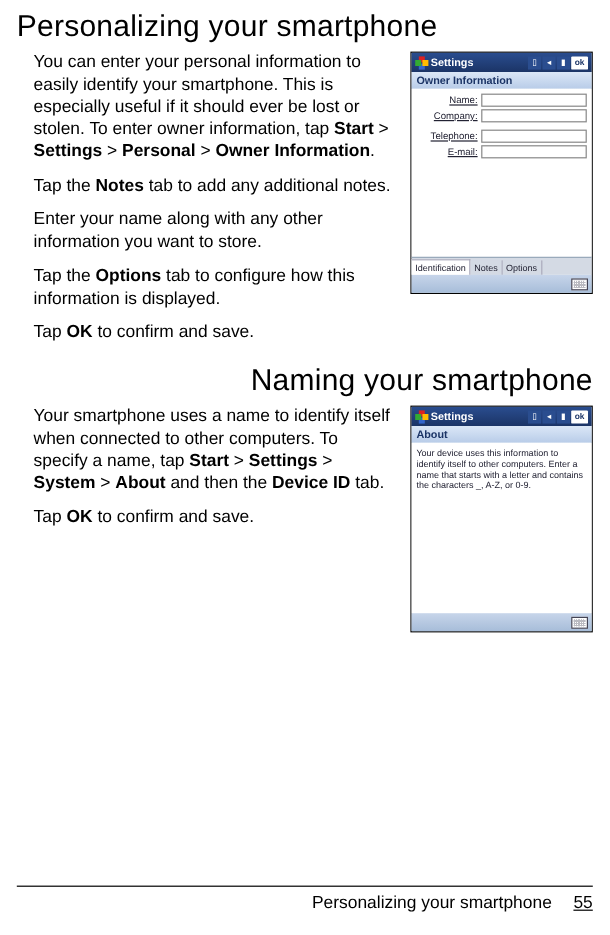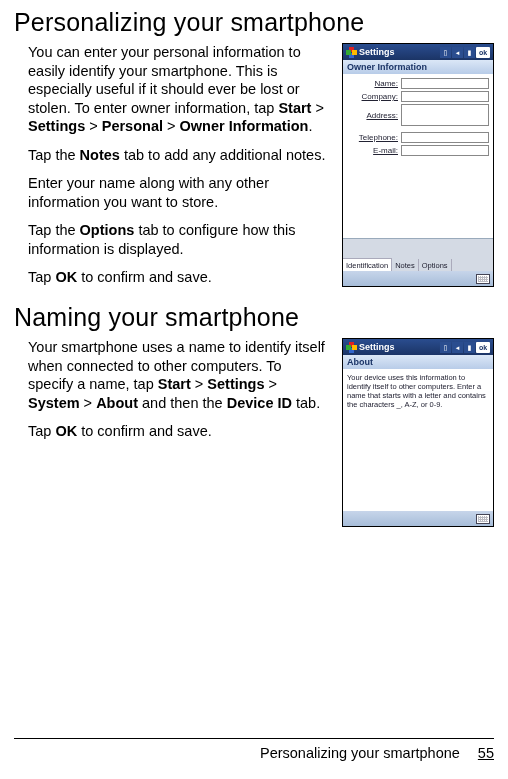--- a/index.html
+++ b/index.html
@@ -11,21 +11,21 @@
     color: #000;
     position: relative;
     padding: 8px 14px 0 14px;
   }
   h1 {
     font-size: 25px;
     font-weight: 400;
     margin-bottom: 6px;
     letter-spacing: 0.2px;
   }
-  h1.second { margin-top: 6px; }
+  h1.second { margin-top: 6px; text-align: right; }
   .body-row {
     display: flex;
     gap: 12px;
     align-items: flex-start;
     padding-left: 14px;
   }
   .text-col { flex: 1; font-size: 14.5px; line-height: 1.28; }
   .text-col p { margin-bottom: 10px; }
   .b { font-weight: 700; }
   .device {
@@ -73,21 +73,21 @@
   .device-body {
     flex:1; background:#fff; padding:4px 4px 0 4px;
     font-size:8px; color:#223;
   }
   .form-row { display:flex; align-items:center; margin-bottom:2px; justify-content:flex-end; gap:3px;}
   .form-label { font-size:8px; text-align:right; flex:1;text-decoration:underline;}
   .form-input { border:1px solid #888; height:11px; width:88px; }
   .form-input.tall { height:22px; }
   .help-text { font-size:7.5px; line-height:1.2; color:#223; margin-bottom:6px; }
   .device-tabs {
-    display:flex; height:33px; background:#d4dae4;
+    display:flex; height:15px; background:#d4dae4;
     font-size:7.5px; align-items:flex-end;
     border-top:1px solid #9ab;
   }
   .tab {
     padding:2px 3px 1px 3px; background:#d4dae4; color:#223;
     border-right:1px solid #aab;
   }
   .tab.active { background:#fff; font-weight:400; border-top:1px solid #aab; position:relative; top:0; }
   .device-footer {
     height:15px; background:linear-gradient(#c7d5ea,#a7bdd9);
@@ -152,24 +152,20 @@
     <div class="subbar">Owner Information</div>
     <div class="device-body">
       <div class="form-row">
           <div class="form-label">Name:</div>
           <div class="form-input"></div>
         </div>
       <div class="form-row">
           <div class="form-label">Company:</div>
           <div class="form-input"></div>
         </div>
-      <div class="form-row">
-          <div class="form-label">Address:</div>
-          <div class="form-input tall"></div>
-        </div>
       <div style="height:4px"></div>
       <div class="form-row">
           <div class="form-label">Telephone:</div>
           <div class="form-input"></div>
         </div>
       <div class="form-row">
           <div class="form-label">E-mail:</div>
           <div class="form-input"></div>
         </div>
       <div style="height:80px"></div>

